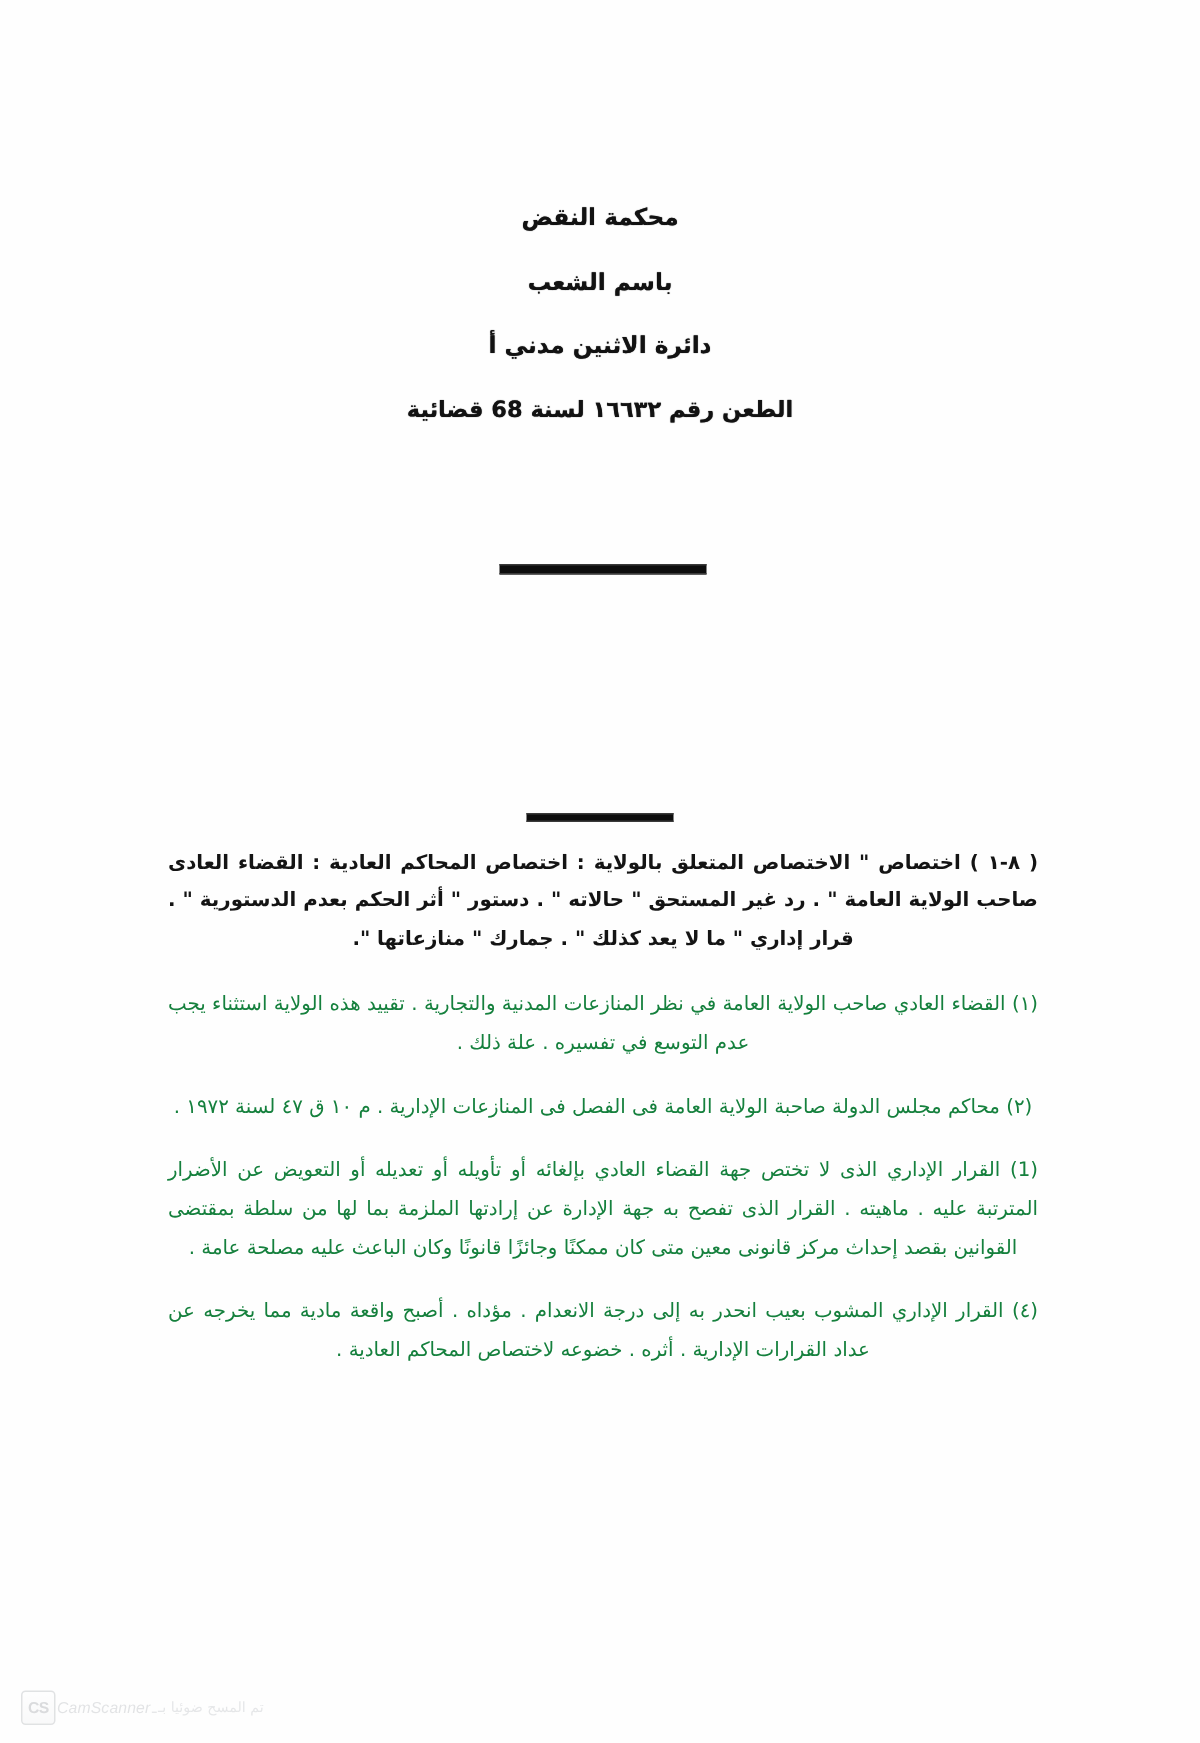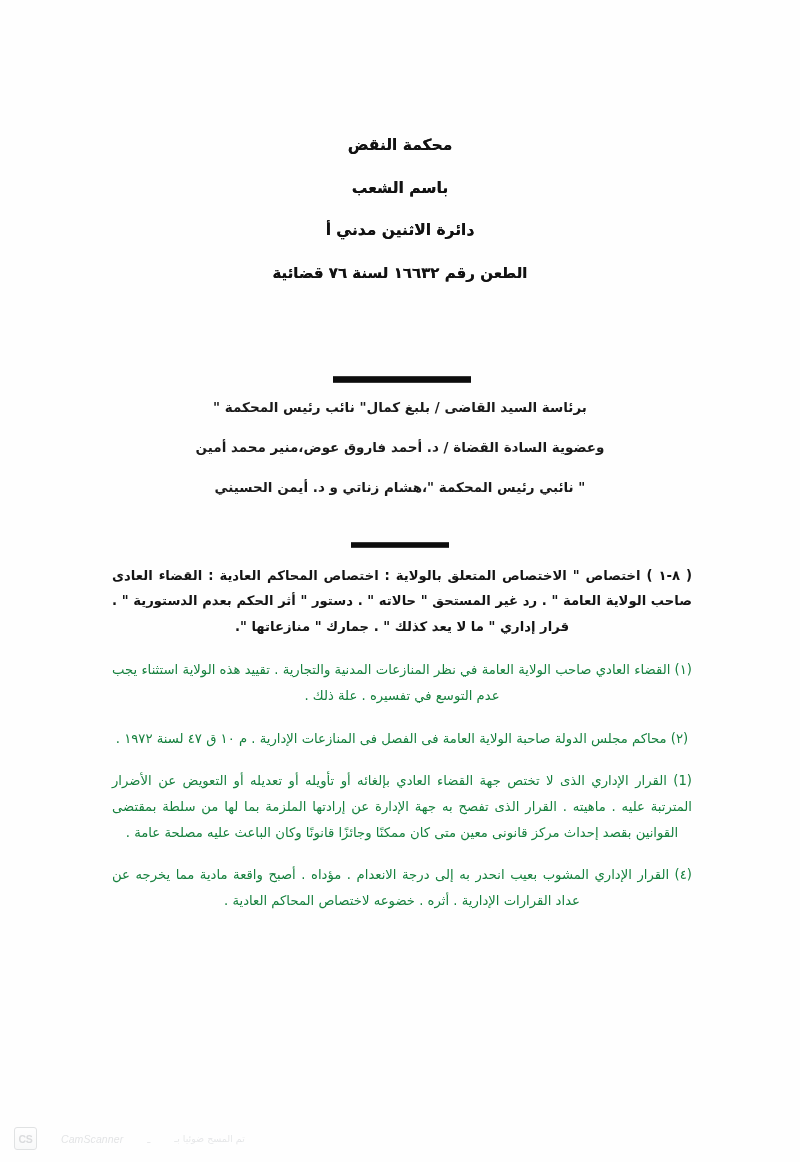--- a/index.html
+++ b/index.html
@@ -107,21 +107,21 @@
     font-weight: normal;
   }
 
   
   .watermark {
     position: absolute;
     left: 14px;
     bottom: 12px;
     display: flex;
     align-items: center;
-    gap: 24px;
+    gap: 1px;
     direction: ltr;
     opacity: 0.42;
   }
   .cs-badge {
     width: 21px;
     height: 21px;
     border: 1.6px solid #b9bcc0;
     border-radius: 3px;
     display: flex;
     align-items: center;
@@ -155,30 +155,25 @@
 </style>
 </head>
 <body>
 
 <div class="page">
 
   <div class="doc-header">
     <div class="hline">محكمة النقض</div>
     <div class="hline">باسم الشعب</div>
     <div class="hline">دائرة الاثنين مدني أ</div>
-    <div class="hline wide">الطعن رقم ١٦٦٣٢ لسنة ٧٦ قضائية</div>
+    <div class="hline wide">الطعن رقم ١٦٦٣٢ لسنة 68 قضائية</div>
   </div>
 
   <div class="rule rule-1"></div>
 
-  <div class="panel">
-    <div class="pline">برئاسة السيد القاضى / بلبغ كمال" نائب رئيس المحكمة "</div>
-    <div class="pline">وعضوية السادة القضاة / د. أحمد فاروق عوض،منير محمد أمين</div>
-    <div class="pline">" نائبي رئيس المحكمة "،هشام زناتي و د. أيمن الحسيني</div>
-  </div>
 
   <div class="rule rule-2"></div>
 
   <div class="body-area">
 
     <div class="principle">( ٨-١ ) اختصاص " الاختصاص المتعلق بالولاية : اختصاص المحاكم العادية : القضاء العادى صاحب الولاية العامة " .  رد غير المستحق " حالاته " . دستور " أثر الحكم بعدم الدستورية " . قرار إداري " ما لا يعد كذلك " . جمارك " منازعاتها ".</div>
 
     <div class="para">(١) القضاء العادي صاحب الولاية العامة في نظر المنازعات المدنية والتجارية . تقييد هذه الولاية استثناء يجب عدم التوسع في تفسيره .  علة ذلك .</div>
 
     <div class="para">(٢) محاكم مجلس الدولة صاحبة الولاية العامة فى الفصل فى المنازعات الإدارية . م ١٠ ق ٤٧ لسنة ١٩٧٢ .</div>

